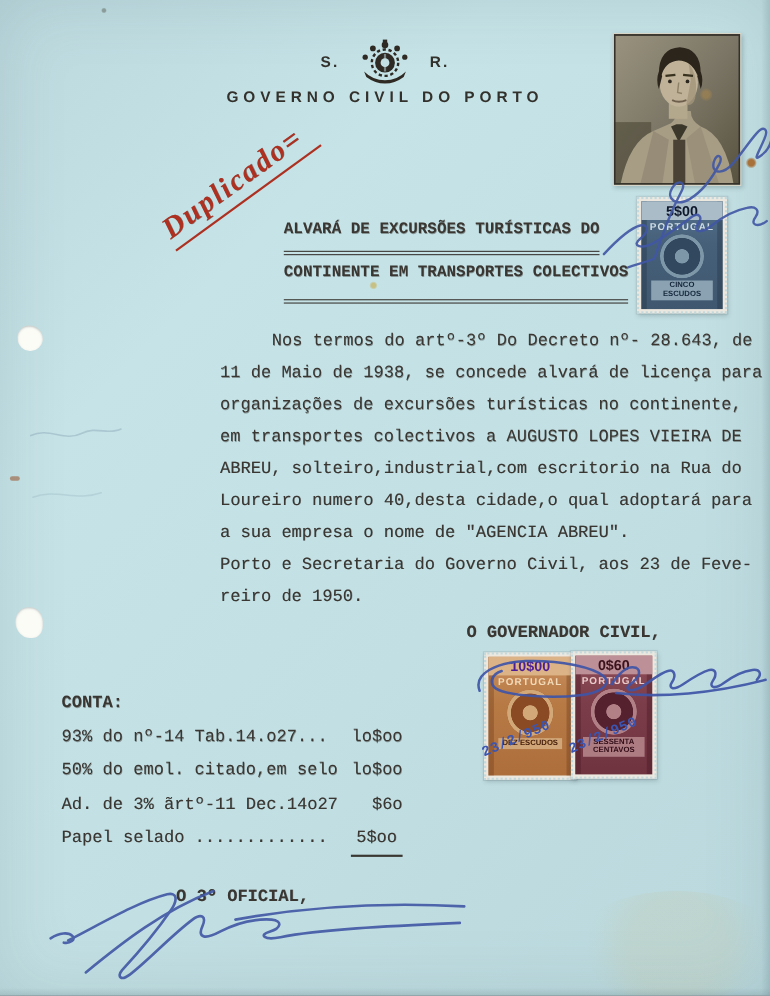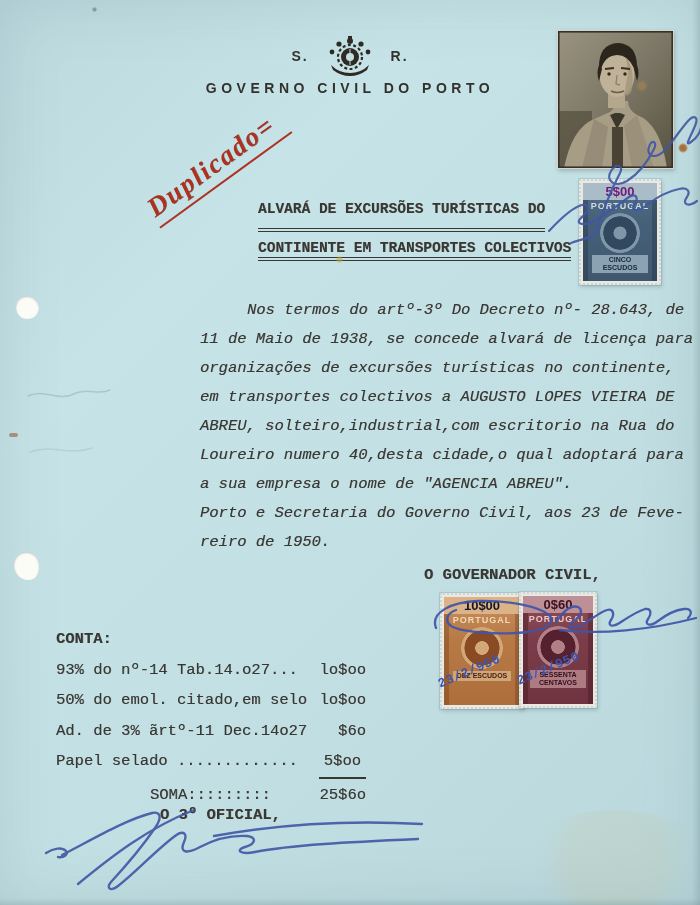--- a/index.html
+++ b/index.html
@@ -28,24 +28,24 @@
     position:absolute;left:150px;top:196px;
     transform:rotate(-36deg);transform-origin:left center;
     font-family:"Liberation Serif","DejaVu Serif",serif;font-style:italic;font-weight:bold;
     font-size:27px;letter-spacing:2px;color:#ad3020;
     border-bottom:2px solid #ad3020;padding:0 10px 3px 2px;
   }
   
   .doc-title{position:absolute;left:258px;top:201px;font-weight:bold;font-size:14.5px;}
   .doc-title .t-line{display:inline-block;border-bottom:4px double #3a3733;padding-bottom:11px;margin-bottom:8px;}
   .doc-title .t2{display:block;}
-  .doc-title .t2 span{display:inline-block;border-bottom:4px double #3a3733;padding-bottom:1px;}
+  .doc-title .t2 span{display:inline-block;border-bottom:4px double #3a3733;padding-bottom:16px;}
   
   .body-text{position:absolute;left:200px;top:296px;width:500px;font-size:15.5px;}
-  .body-text p{margin:0;line-height:29px;white-space:pre;font-style:italic;}
+  .body-text p{margin:0;line-height:29px;white-space:pre;}
   .body-text p.indent{text-indent:47px;}
   
   .governor-line{position:absolute;left:424px;top:566px;font-size:15.5px;font-weight:bold;}
   
   .conta{position:absolute;left:56px;top:624px;width:310px;font-size:15.5px;}
   .conta .c-row{display:flex;justify-content:space-between;line-height:30.5px;white-space:pre;}
   .conta .c-head{line-height:30.5px;font-weight:bold;}
   .conta .u-val{border-bottom:2px solid #3a3733;padding:0 5px;}
   .conta .soma{display:flex;line-height:30.5px;margin-top:1px;}
   .conta .soma .s-label{margin-left:94px;flex:1;}
@@ -60,30 +60,30 @@
   .stamp-country{text-align:center;font-family:"Liberation Sans",sans-serif;font-weight:bold;letter-spacing:1px;}
   .stamp-medallion{margin:2px auto;border-radius:50%;}
   .stamp-denom{text-align:center;font-family:"Liberation Sans",sans-serif;font-weight:bold;
     line-height:1.15;margin:0 auto 2px;}
   .stamp-date{position:absolute;transform:rotate(-23deg);color:#3b55b2;
     font-size:13px;font-weight:bold;letter-spacing:.5px;z-index:4;white-space:nowrap;}
   
   .stamp-blue{left:579px;top:179px;width:74px;height:98px;}
   .stamp-blue .stamp-inner{background:linear-gradient(180deg,#54708a,#46607a 40%,#40586f);
     box-shadow:inset 5px 0 0 rgba(20,35,50,.28),inset -5px 0 0 rgba(20,35,50,.28);}
-  .stamp-blue .stamp-value{background:#a9bcc8;color:#701a75;font-size:13px;padding:1px 0;}
+  .stamp-blue .stamp-value{background:#a9bcc8;color:#0f172a;font-size:13px;padding:1px 0;}
   .stamp-blue .stamp-country{color:#cfdde6;font-size:9px;margin-top:1px;}
   .stamp-blue .stamp-medallion{width:40px;height:40px;
     background:radial-gradient(circle,#7d97a9 0 22%,#32485e 24% 58%,#7d97a9 60% 70%,#32485e 72%);}
   .stamp-blue .stamp-denom{color:#16293c;background:#8aa2b2;font-size:7px;width:56px;padding:1px 0;}
   
   .stamp-orange{left:440px;top:593px;width:76px;height:108px;}
   .stamp-orange .stamp-inner{background:linear-gradient(180deg,#c88f5d,#b77a45 40%,#ad6e3c);
     box-shadow:inset 5px 0 0 rgba(95,45,15,.30),inset -5px 0 0 rgba(95,45,15,.30);}
-  .stamp-orange .stamp-value{background:#dcb387;color:#0f172a;font-size:13px;padding:1px 0;}
+  .stamp-orange .stamp-value{background:#dcb387;color:#4c1d95;font-size:13px;padding:1px 0;}
   .stamp-orange .stamp-country{color:#f2dab8;font-size:9px;margin-top:1px;}
   .stamp-orange .stamp-medallion{width:42px;height:42px;
     background:radial-gradient(circle,#d3a878 0 22%,#8a4a24 24% 58%,#d3a878 60% 70%,#8a4a24 72%);}
   .stamp-orange .stamp-denom{color:#46200c;background:#d0a678;font-size:7px;width:58px;padding:1px 0;}
   .stamp-orange .stamp-date{left:-4px;bottom:30px;}
   
   .stamp-maroon{left:519px;top:592px;width:70px;height:108px;}
   .stamp-maroon .stamp-inner{background:linear-gradient(180deg,#8f4e58,#7c3d4a 40%,#6f3340);
     box-shadow:inset 5px 0 0 rgba(55,15,25,.32),inset -5px 0 0 rgba(55,15,25,.32);}
   .stamp-maroon .stamp-value{background:#bd8f96;color:#39121c;font-size:13px;padding:1px 0;}
@@ -236,24 +236,20 @@
       <span>lo$oo</span>
     </div>
     <div class="c-row">
       <span>Ad. de 3% ãrtº-11 Dec.14o27</span>
       <span>$6o</span>
     </div>
     <div class="c-row">
       <span>Papel selado .............</span>
       <span class="u-val">5$oo</span>
     </div>
-    <div class="soma">
-      <span class="s-label">SOMA:::::::::</span>
-      <span>25$6o</span>
-    </div>
   </div>
 
   <div class="official-line typed">O 3º OFICIAL,</div>
 
   <svg class="ink-layer" viewBox="0 0 700 905">
     <g fill="none" stroke="#4157a5" stroke-width="2.2" stroke-linecap="round" opacity=".9">
       <path d="M571 243 C580 240 588 238 595 235 C603 210 611 190 620 173 C624 165 616 163 611 171 C605 181 615 188 627 181 C640 173 648 161 654 149 C658 141 651 139 649 147 C646 157 656 160 666 149 C674 140 680 130 688 121 C694 114 699 117 695 126 C690 138 684 147 691 142 C697 138 700 132 701 128"></path>
       <path d="M549 231 C562 217 574 207 582 205 C590 203 590 211 582 217 C574 223 582 227 594 221 C608 213 618 205 629 197 C635 193 639 197 635 203 C629 211 637 213 647 205 C657 197 669 191 679 189 C687 187 691 191 687 197 C681 205 689 207 697 201"></path>
     </g>
     <g fill="none" stroke="#3f55a8" stroke-width="2.3" stroke-linecap="round" opacity=".92">

